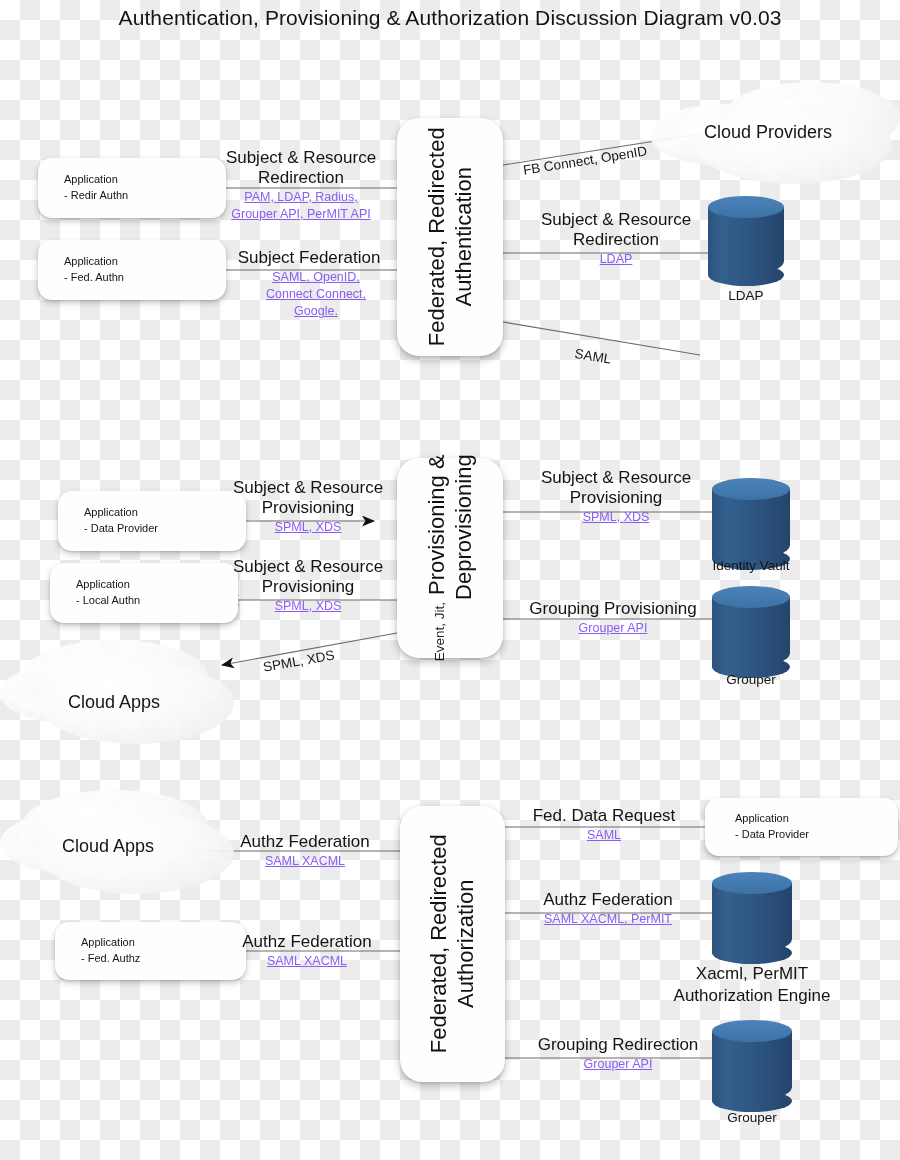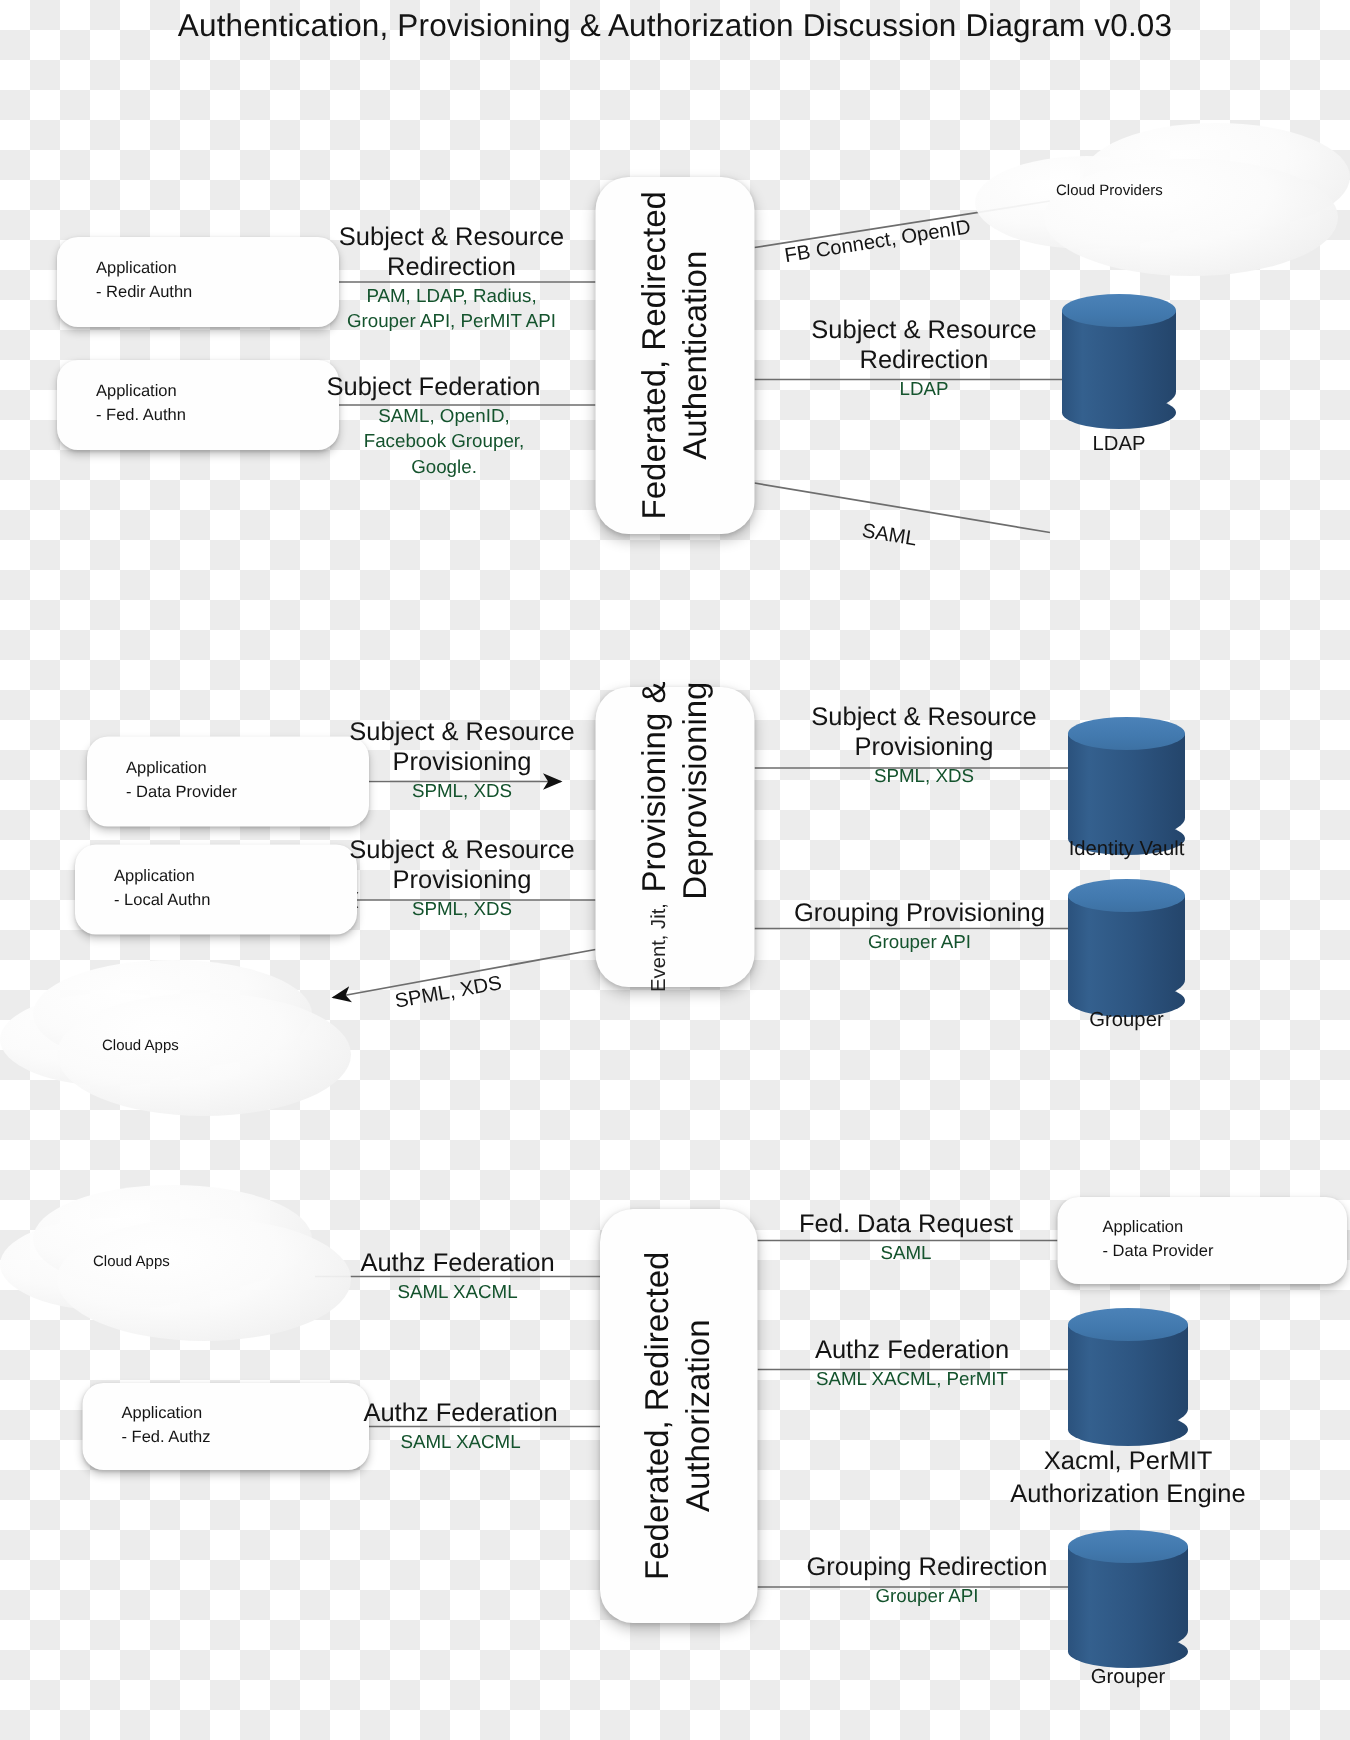--- a/index.html
+++ b/index.html
@@ -46,21 +46,21 @@
     display:flex;flex-direction:column;align-items:center;
   }
   .vtext .big{font-size:22px;line-height:1.22;color:#111;}
   .vtext .row{display:flex;align-items:baseline;gap:7px;}
   .vtext .small{font-size:13.5px;color:#222;}
 
   
   .lbl{position:absolute;text-align:center;white-space:nowrap;}
   .lbl .main{font-size:17px;color:#141414;line-height:1.2;}
   .lbl .main.two{line-height:1.18;}
-  .lbl .sub{font-size:12.5px;color:#14532d;line-height:1.28;margin-top:1px;}
+  .lbl .sub{font-size:12.5px;color:#8b5cf6;line-height:1.28;margin-top:1px;text-decoration:underline;}
   .lbl.sub-left .sub{text-align:center;padding-left:14px;}
 
   
   .rlbl{position:absolute;font-size:13.5px;color:#151515;white-space:nowrap;}
 
   
   .cyl{position:absolute;}
   .cyl .body{
     position:absolute;left:0;right:0;top:11px;bottom:11px;
     background:linear-gradient(to right,#2b527d 0%,#34608e 18%,#2d5581 55%,#24456b 100%);
@@ -80,21 +80,21 @@
   .cyl-cap.big{font-size:17px;line-height:1.3;}
 
   
   .cloud{position:absolute;}
   .cloud .puff{
     position:absolute;border-radius:50%;
     background:radial-gradient(ellipse at 35% 30%,#ffffff 0%,#fbfbfb 45%,#f1f1f1 78%,#e9e9e9 100%);
     opacity:.93;
   }
   .cloud .cap{
-    position:absolute;font-size:10px;color:#141414;white-space:nowrap;z-index:3;
+    position:absolute;font-size:18px;color:#141414;white-space:nowrap;z-index:3;
   }
   .cloud .cap.two{line-height:1.36;}
 </style>
 </head>
 <body>
 
 <div id="canvas">
 
   <div class="title">Authentication, Provisioning &amp; Authorization Discussion Diagram v0.03</div>
 
@@ -161,24 +161,24 @@
     <div class="l2">- Fed. Authn</div>
   </div>
 
   <div class="lbl" style="left:204px;top:148px;width:194px;">
     <div class="main two">Subject &amp; Resource</div>
     <div class="main two">Redirection</div>
     <div class="sub">PAM, LDAP, Radius,</div>
     <div class="sub">Grouper API, PerMIT API</div>
   </div>
 
-  <div class="lbl sub-left" style="left:192px;top:248px;width:194px;">
+  <div class="lbl sub-left" style="left:212px;top:248px;width:194px;">
     <div class="main">Subject Federation</div>
     <div class="sub">SAML, OpenID,</div>
-    <div class="sub">Facebook Grouper,</div>
+    <div class="sub">Connect Connect,</div>
     <div class="sub">Google.</div>
   </div>
 
   <div class="vbox" style="left:397px;top:118px;width:106px;height:238px;">
     <div class="vtext">
       <div class="big">Federated, Redirected</div>
       <div class="big">Authentication</div>
     </div>
   </div>
 

